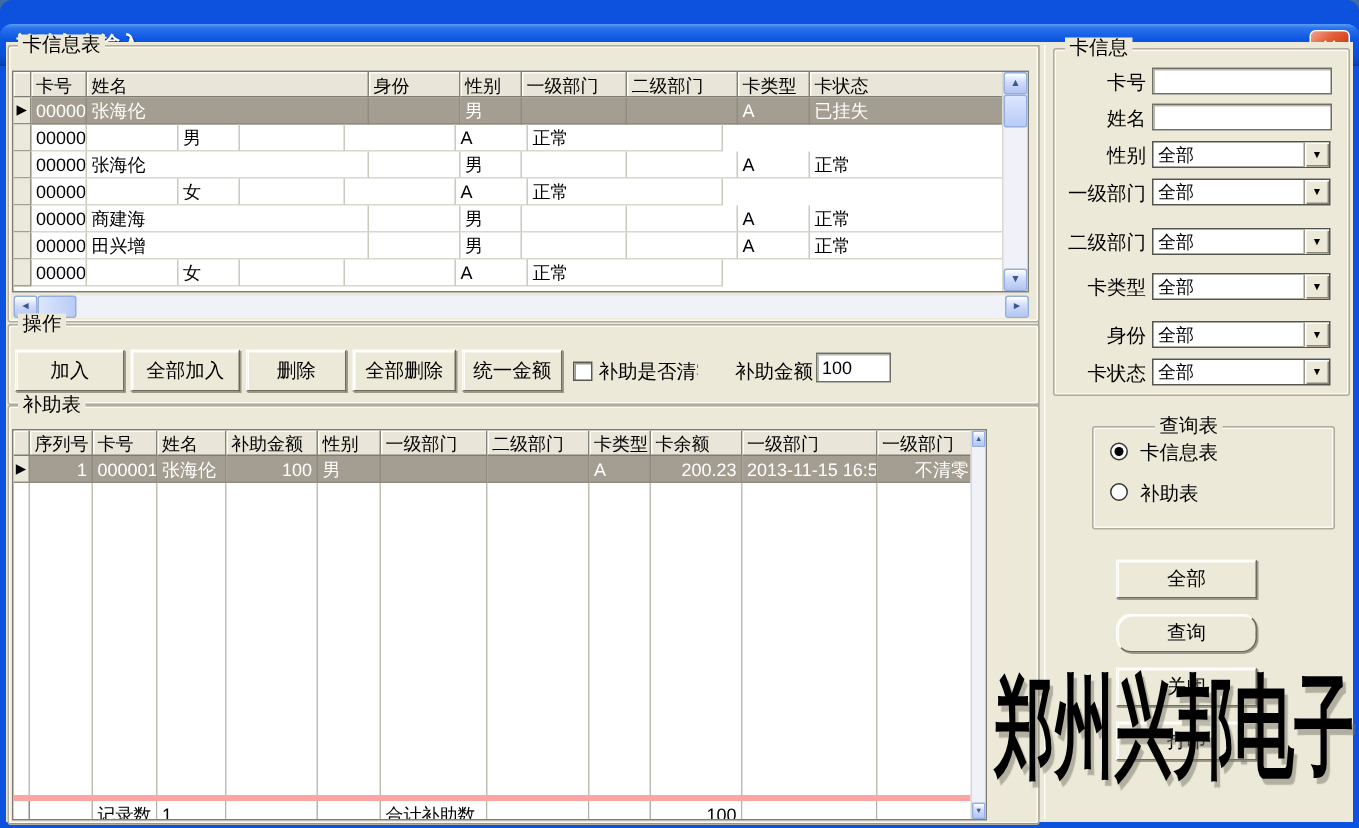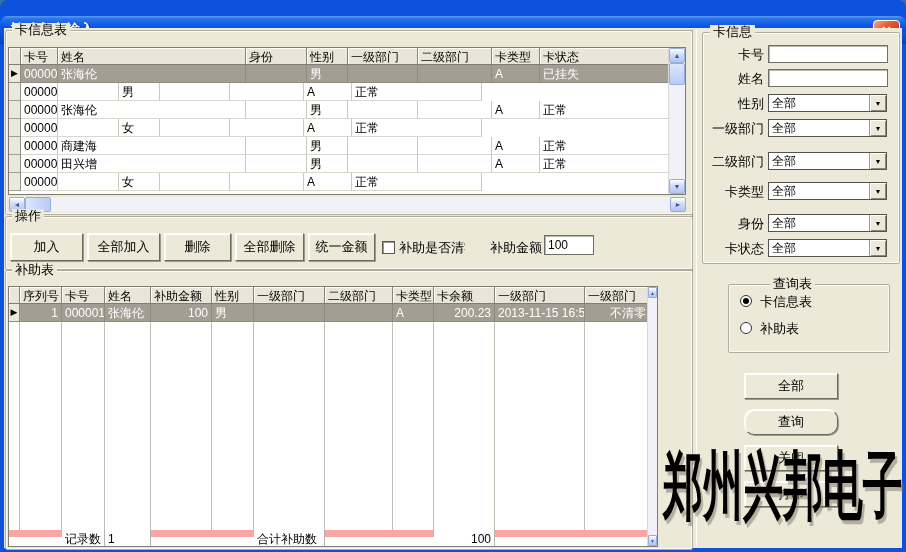--- a/index.html
+++ b/index.html
@@ -26,21 +26,21 @@
   .cell{box-sizing:border-box;flex:0 0 auto;font-size:12px;line-height:16px;padding:1px 3px;white-space:nowrap;overflow:hidden;
     border-right:1px solid #c9c9c0;border-bottom:1px solid #d8d8cd;color:#000;}
   .cell.r{text-align:right;}
   .th{background:#e9e6d9;border-right:1px solid #85857b;border-bottom:1px solid #7d7d73;
     box-shadow:inset 1px 1px 0 #fffef6;}
   .ind{background:#ebe8dc;border-right:1px solid #919187;border-bottom:1px solid #a29f93;
     text-align:center;padding:1px 0;font-size:9px;line-height:15px;color:#000;}
   .sel .cell{background:#a39e91;color:#fff;border-right-color:#8f8b80;border-bottom-color:#8f8b80;}
   .sel .ind{background:#ebe8dc;color:#000;}
   .filler .fcell{border-right:1px solid #bfbfb6;border-bottom:none;height:100%;}
-  .tfoot{border-top:7px solid #fca5a5;align-items:flex-end;}
+  .tfoot{border-top:4px solid #fca5a5;}
   .tfoot .cell{border-right:1px solid #b4b4aa;border-bottom:none;background:#fff;color:#000;}
   .tfoot .ind{border-right:1px solid #919187;}
   
   .vsb{position:absolute;top:0;right:0;bottom:0;background:#f1f2f9;border-left:1px solid #d9d9cf;
     display:flex;flex-direction:column;z-index:4;}
   .hsb{position:absolute;background:#f1f2f9;display:flex;flex-direction:row;z-index:2;}
   .sbb{flex:0 0 auto;background:linear-gradient(180deg,#ffffff,#cfdbfa 45%,#b3c5f2);
     border:1px solid #94aede;border-radius:2px;color:#3a5a8c;
     display:flex;align-items:center;justify-content:center;box-sizing:border-box;cursor:default;}
   .vsb .sbb{height:15px;font-size:7px;}

